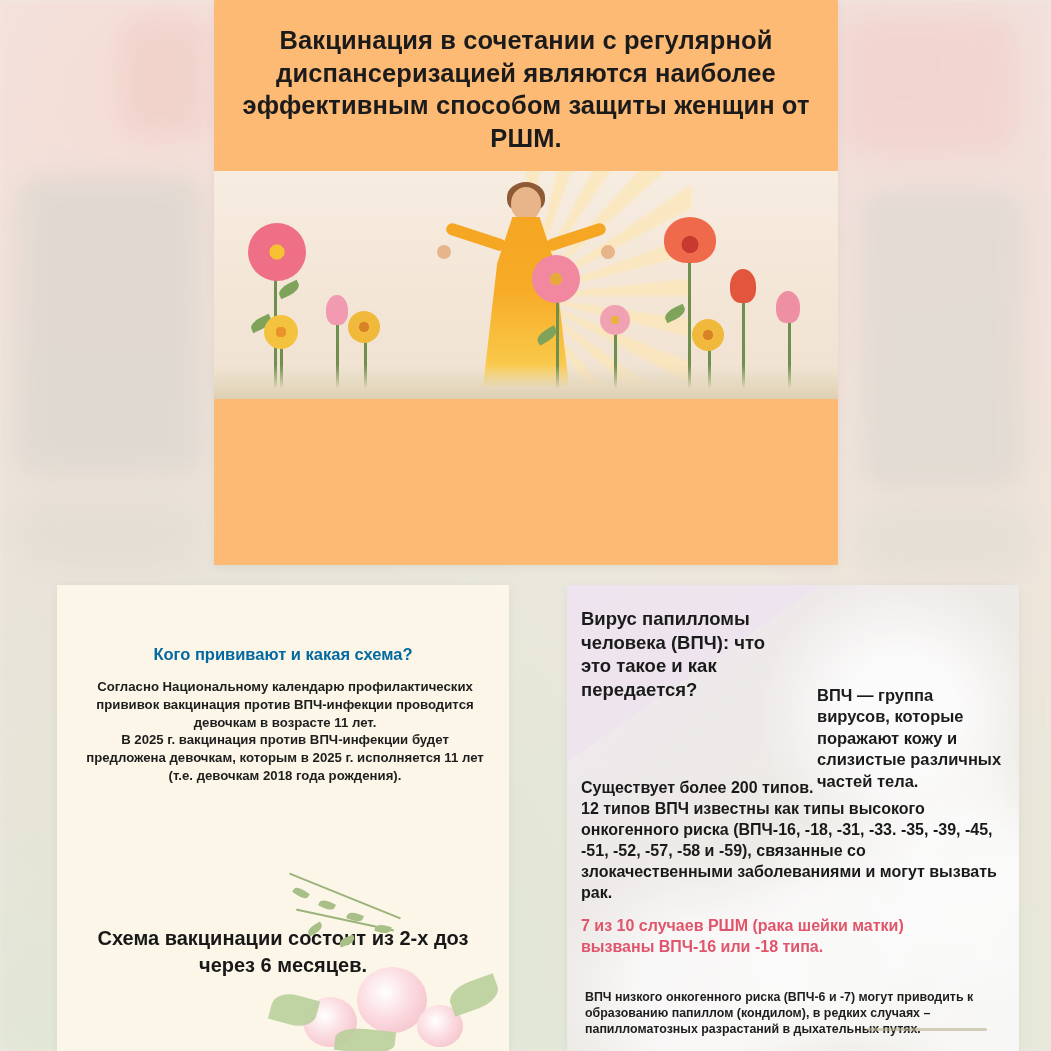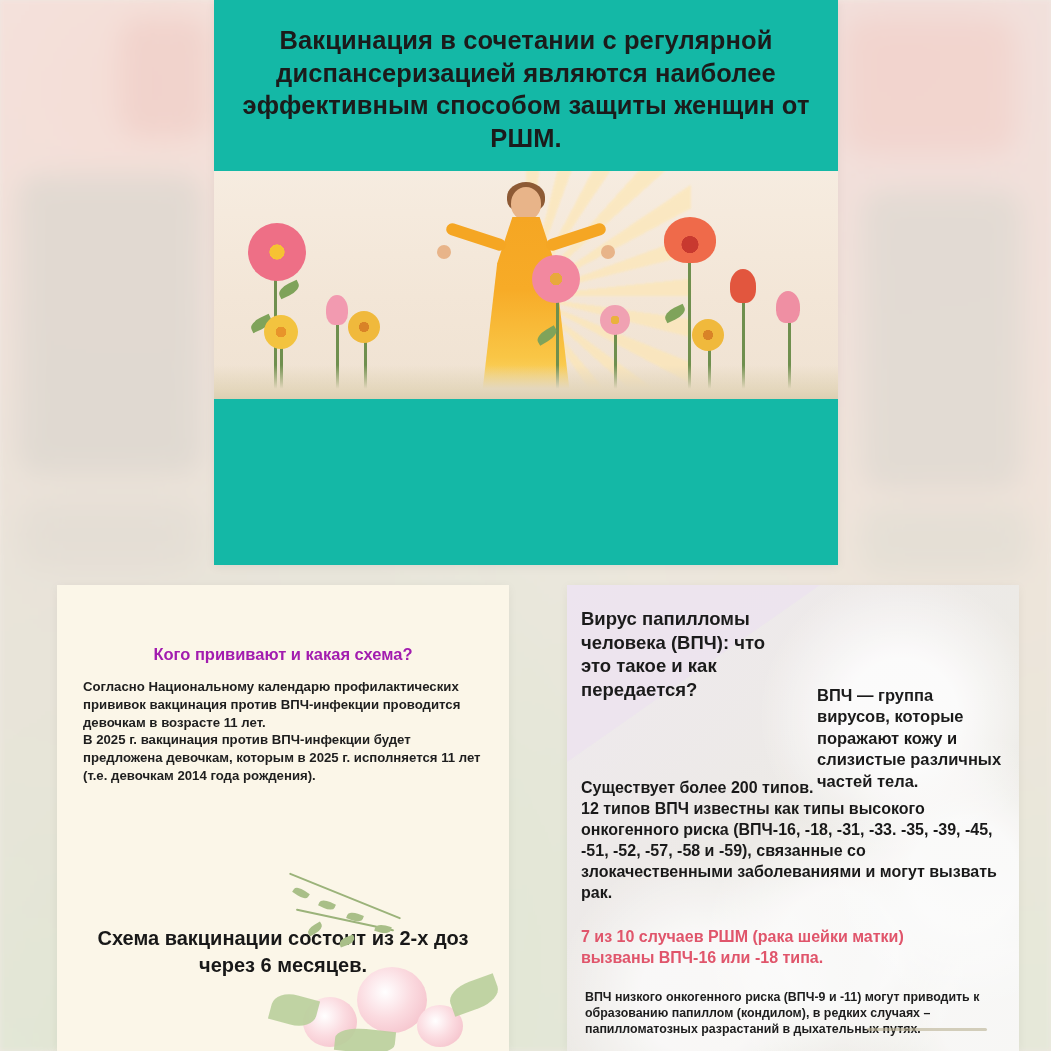--- a/index.html
+++ b/index.html
@@ -44,21 +44,21 @@
   .s7 { left: 60px;   top: 1020px; width: 330px; height: 34px;  background:#dfe2cd; }
   .s8 { left: 620px;  top: 1020px; width: 330px; height: 34px;  background:#e4e4d2; }
 
   
   #top-card {
     position: absolute;
     left: 214px;
     top: 0;
     width: 624px;
     height: 565px;
-    background: #14b8a6;
+    background: #fdba74;
     box-shadow: 0 2px 10px rgba(0,0,0,.06);
   }
   #top-heading {
     padding: 24px 26px 16px 26px;
     text-align: center;
     font-weight: bold;
     font-size: 25.5px;
     line-height: 1.28;
     color: #1b1b1b;
     letter-spacing: .1px;
@@ -162,32 +162,32 @@
     top: 585px;
     width: 452px;
     height: 466px;
     background: #fbf6e8;
     overflow: hidden;
     box-shadow: 0 2px 10px rgba(0,0,0,.05);
   }
   #left-title {
     margin: 60px 0 14px 0;
     text-align: center;
-    color: #a21caf;
+    color: #0369a1;
     font-weight: bold;
     font-size: 16.5px;
   }
   #left-body {
     padding: 0 22px;
     font-size: 13.2px;
     line-height: 1.35;
     color: #1e1e1e;
     font-weight: bold;
   }
-  #left-body p { margin: 0 0 0 4px; }
+  #left-body p { margin: 0 0 0 4px; text-align: center; }
   #left-scheme {
     position: absolute;
     left: 0; right: 0;
     top: 340px;
     text-align: center;
     font-weight: bold;
     font-size: 20px;
     line-height: 1.35;
     color: #181818;
     padding: 0 40px;
@@ -257,21 +257,21 @@
     position: absolute;
     left: 14px; top: 193px;
     width: 418px;
     font-weight: bold;
     font-size: 16px;
     line-height: 1.31;
     color: #191919;
   }
   #right-highlight {
     position: absolute;
-    left: 14px; top: 342px;
+    left: 14px; top: 331px;
     width: 400px;
     font-weight: bold;
     font-size: 16px;
     line-height: 1.3;
     color: #e0556b;
   }
   #right-note {
     position: absolute;
     left: 18px; top: 404px;
     width: 400px;
@@ -367,21 +367,21 @@
   </div>
 
 </div>
 
 <div id="left-card">
 
   <div id="left-title">Кого прививают и какая схема?</div>
 
   <div id="left-body">
     <p>Согласно Национальному календарю профилактических прививок вакцинация против ВПЧ-инфекции проводится девочкам в возрасте 11 лет.</p>
-    <p>В 2025 г. вакцинация против ВПЧ-инфекции будет предложена девочкам, которым в 2025 г. исполняется 11 лет (т.е. девочкам 2014 года рождения).</p>
+    <p>В 2025 г. вакцинация против ВПЧ-инфекции будет предложена девочкам, которым в 2025 г. исполняется 11 лет (т.е. девочкам 2018 года рождения).</p>
   </div>
 
   <div id="left-scheme">Схема вакцинации состоит из 2-х доз через 6 месяцев.</div>
 
   <div id="lf-branch">
     <div class="twig" style="left:10px; top:10px; width:120px; height:2px; transform:rotate(22deg);"></div>
     <div class="twig" style="left:20px; top:34px; width:100px; height:2px; transform:rotate(12deg);"></div>
     <div class="oleaf" style="left:18px; top:4px; transform:rotate(35deg);"></div>
     <div class="oleaf" style="left:44px; top:16px; transform:rotate(25deg);"></div>
     <div class="oleaf" style="left:72px; top:28px; transform:rotate(20deg);"></div>
@@ -403,16 +403,16 @@
 
   <div id="right-title">Вирус папилломы человека (ВПЧ): что это такое и как передается?</div>
 
   <div id="right-lead">ВПЧ — группа вирусов, которые поражают кожу и слизистые различных частей тела.</div>
 
   <div id="right-body" style="white-space: pre-line;">  Существует более 200 типов.
  12 типов ВПЧ известны как типы высокого онкогенного риска (ВПЧ-16, -18, -31, -33. -35, -39, -45, -51, -52, -57, -58 и -59), связанные со злокачественными заболеваниями и могут вызвать рак.</div>
 
   <div id="right-highlight">7 из 10 случаев РШМ (рака шейки матки) вызваны ВПЧ-16 или -18 типа.</div>
 
-  <div id="right-note">ВПЧ низкого онкогенного риска (ВПЧ-9 и -11) могут приводить к образованию папиллом (кондилом), в редких случаях – папилломатозных разрастаний в дыхательных путях.</div>
+  <div id="right-note">ВПЧ низкого онкогенного риска (ВПЧ-6 и -7) могут приводить к образованию папиллом (кондилом), в редких случаях – папилломатозных разрастаний в дыхательных путях.</div>
 
   <div id="right-stem"></div>
 </div>
 
 </body></html>

